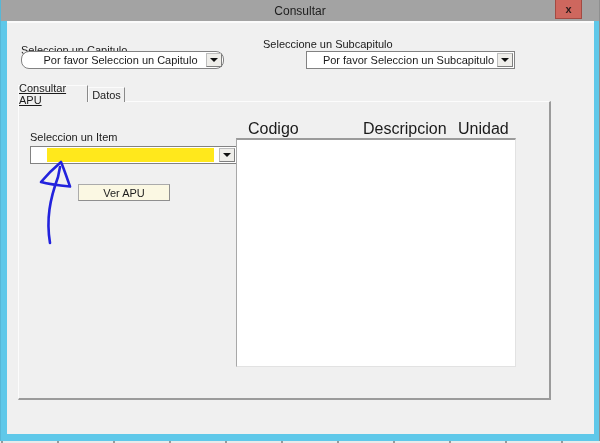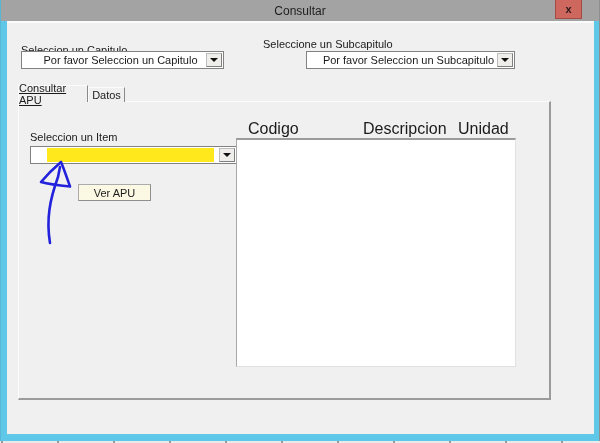--- a/index.html
+++ b/index.html
@@ -81,21 +81,21 @@
   .tab.active { left:17px; top:83px; width:70px; height:17px;text-decoration:underline; }
   .tab.inactive { left:87px; top:85px; width:36px; height:15px; }
   .tab-frame {
     position:absolute; left:17px; top:99px; width:533px; height:299px;
     background:#F0F0F0;
     border-top:1px solid #FCFCFC; border-left:1px solid #FCFCFC;
     border-right:2px solid #9B9B9B; border-bottom:2px solid #9B9B9B;
     z-index:1;
   }
   .btn-cream {
-    position:absolute; left:70px; top:182px; width:73px; height:17px;
+    position:absolute; left:70px; top:182px; width:92px; height:17px;
     background:#FBF8E3;
     border:1px solid #ABABAB;
     border-right-color:#8F8F8F; border-bottom-color:#8F8F8F;
     font-size:11px; color:#1C1C1C;
     display:flex; align-items:center; justify-content:center;
     font-family:"Liberation Sans", sans-serif;
     cursor:default;
   }
   .list-header { position:absolute; font-size:16px; color:#1A1A1A; top:118px; }
   .listbox {
@@ -123,21 +123,21 @@
   <div class="titlebar">
     <span class="title-text">Consultar</span>
   </div>
   <div class="close-btn">
     <span>x</span>
   </div>
 
   <div class="client">
 
     <span class="ui-label" style="left:14px; top:21px;">Seleccion un Capitulo</span>
-    <div class="combo" style="left:14px; top:28px; width:203px;">
+    <div class="combo" style="left:14px; top:28px; width:203px;border-radius:8px;">
       <span class="combo-text">Por favor Seleccion un Capitulo</span>
       <span class="combo-btn">
         <span class="tri-down"></span>
       </span>
     </div>
 
     <span class="ui-label" style="left:256px; top:15px;">Seleccione un Subcapitulo</span>
     <div class="combo" style="left:256px; top:28px; width:209px;margin-left:43px;">
       <span class="combo-text">Por favor Seleccion un Subcapitulo</span>
       <span class="combo-btn">

